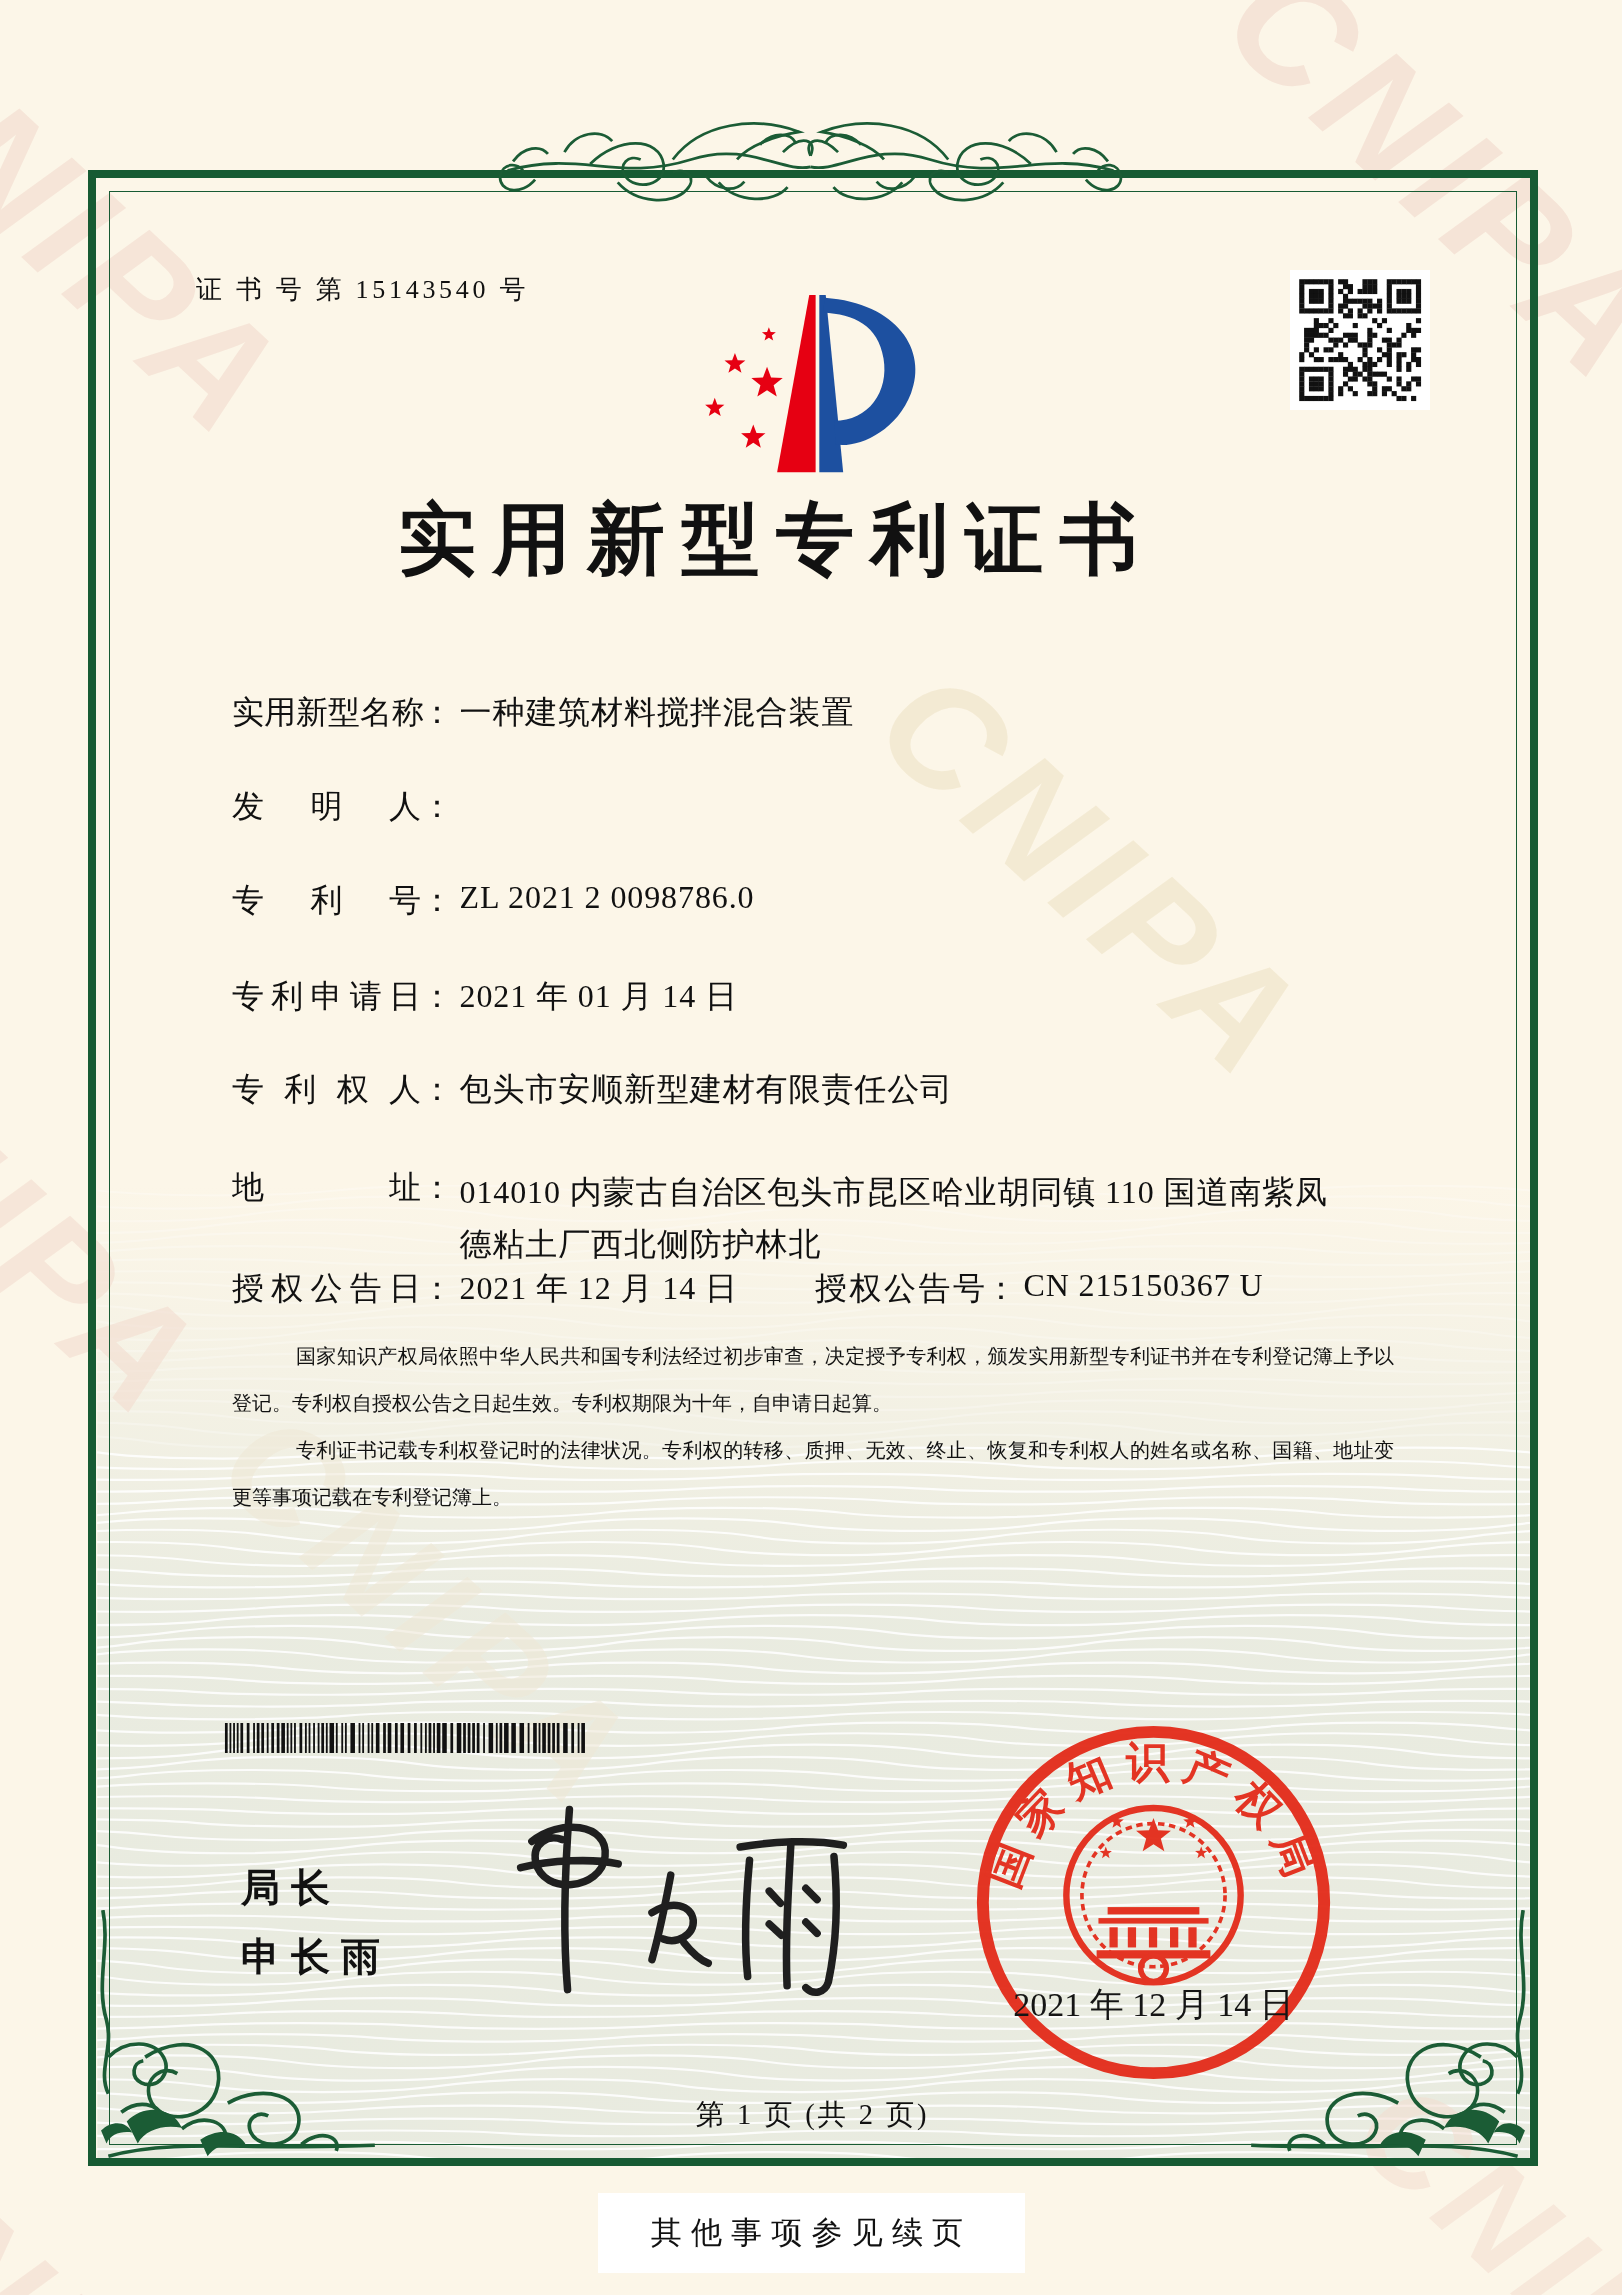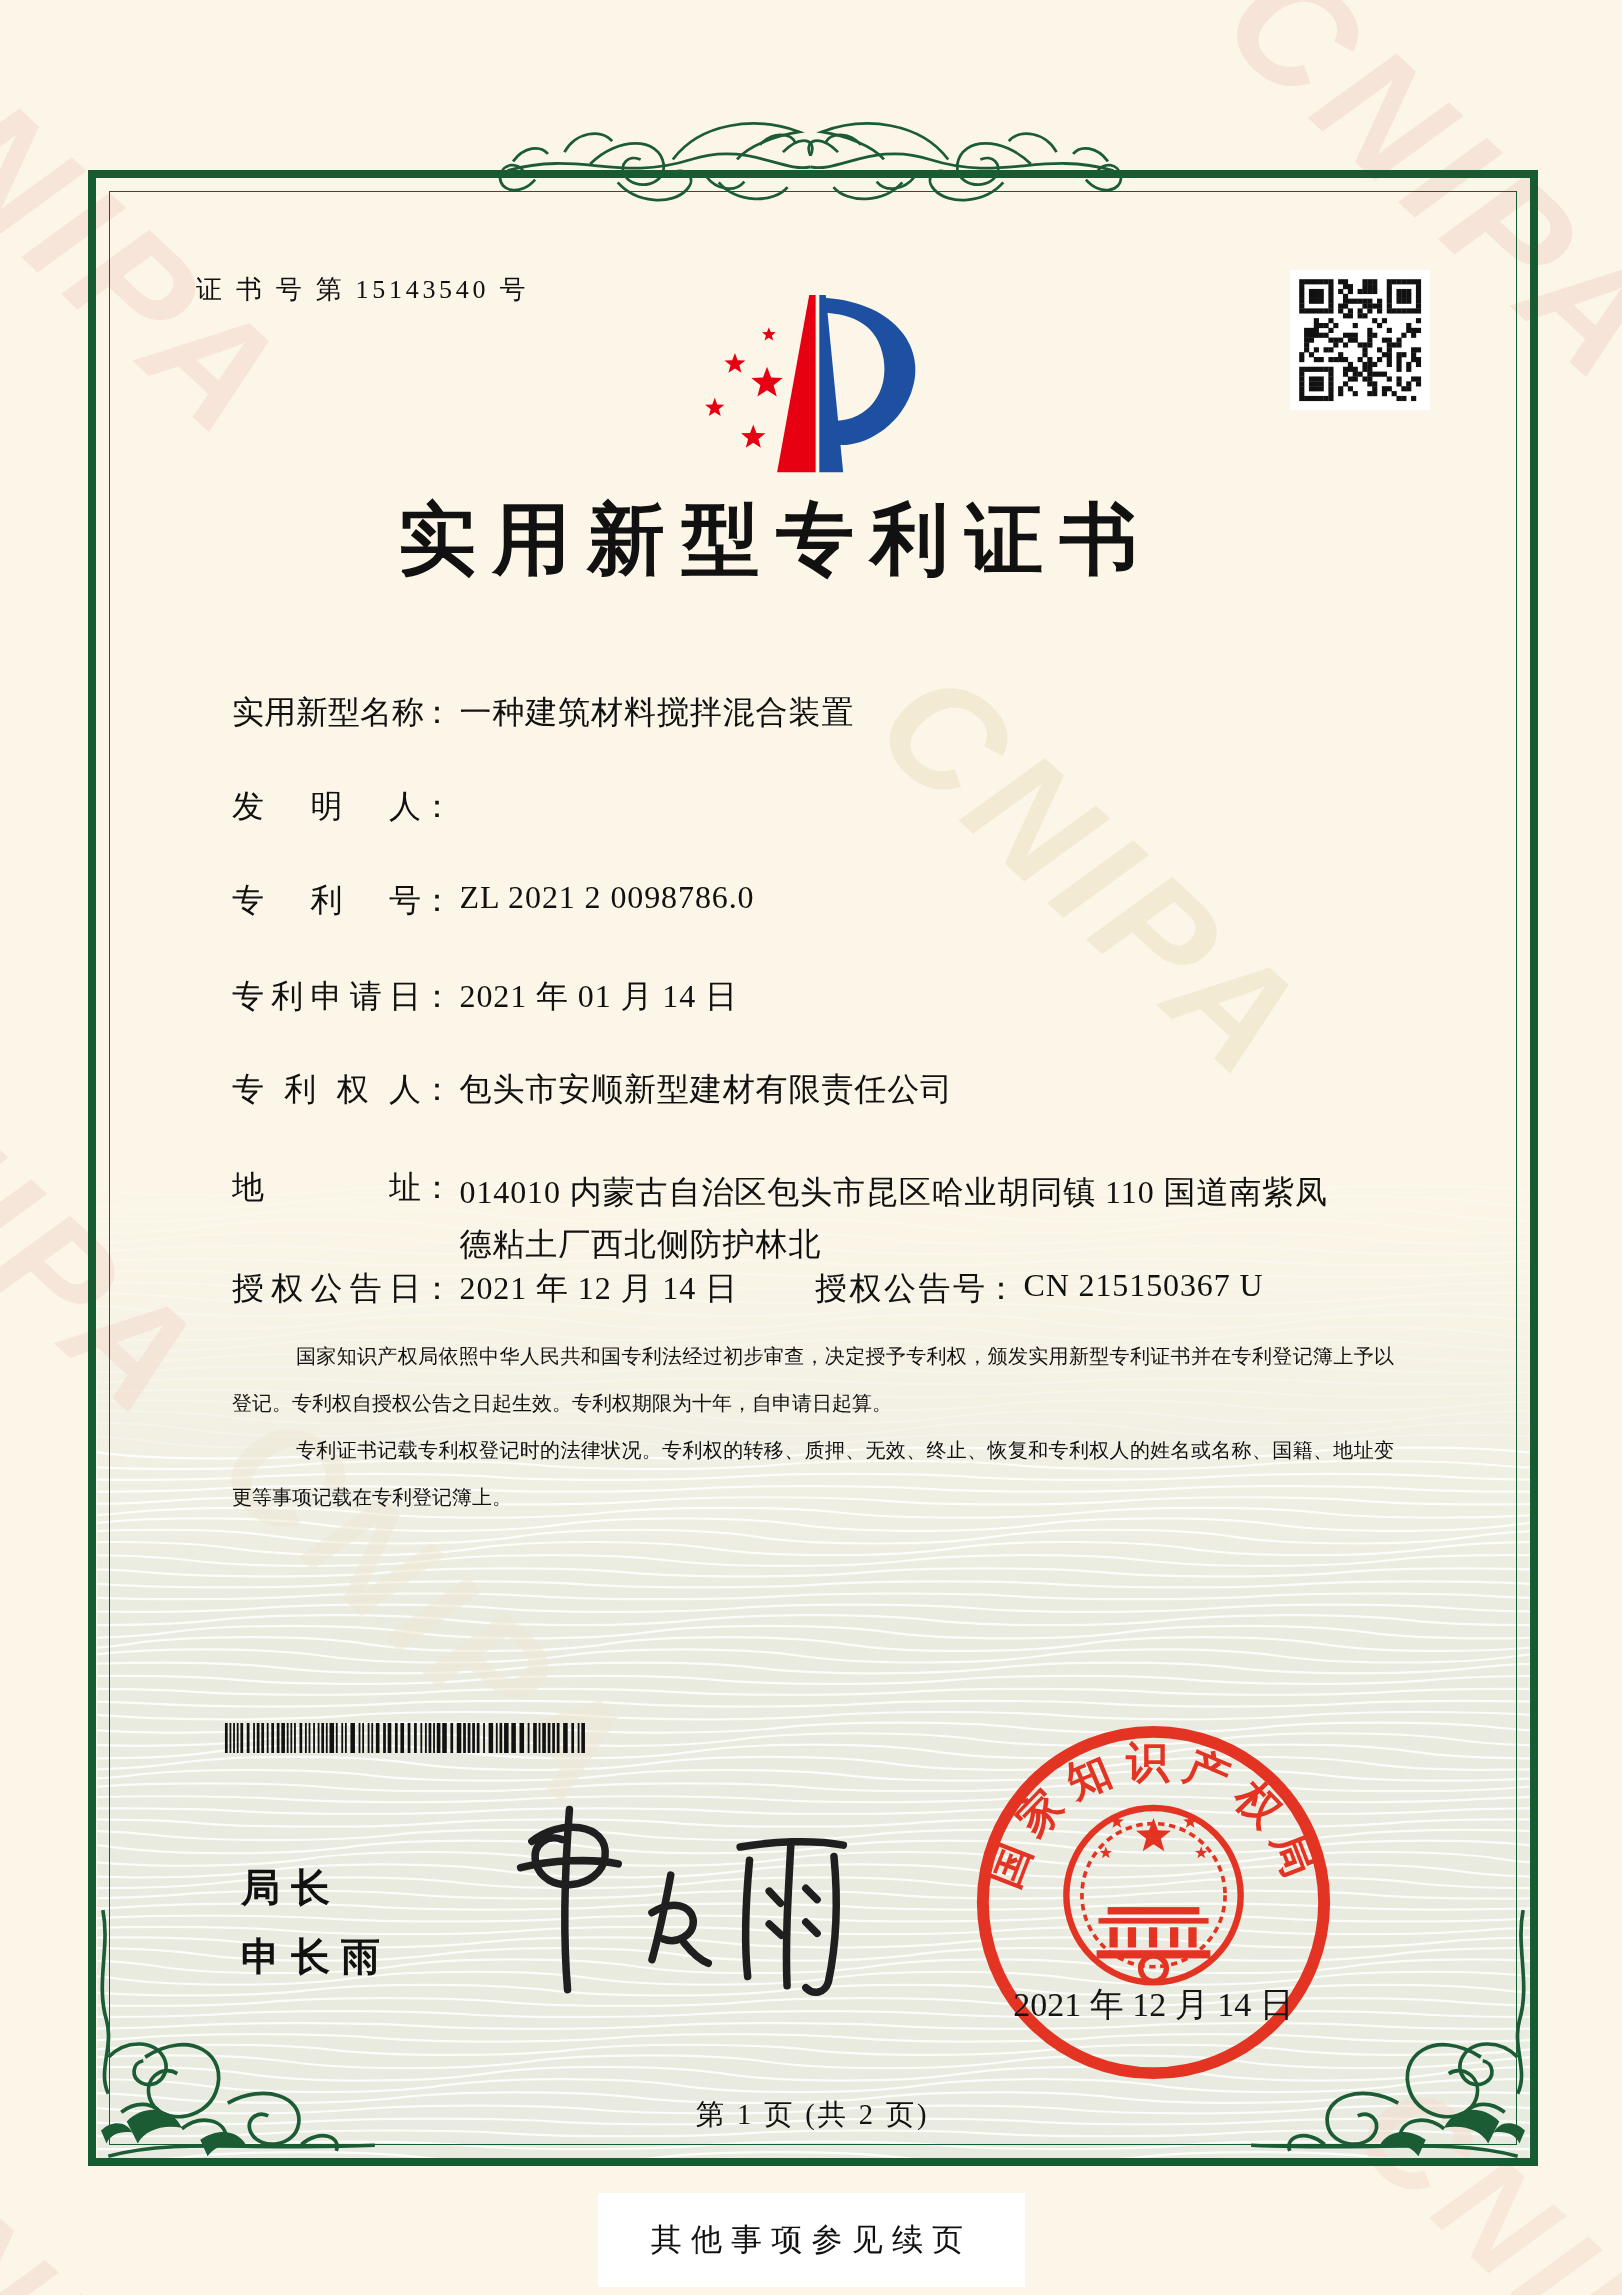--- a/index.html
+++ b/index.html
@@ -43,21 +43,21 @@
     letter-spacing:11px; font-family:"Liberation Sans","DejaVu Sans",sans-serif; z-index:4;}
   .signer-name{position:absolute; left:241px; top:1930px; font-size:39px; font-weight:bold;
     letter-spacing:11px; font-family:"Liberation Sans","DejaVu Sans",sans-serif; z-index:4;}
   .signature{position:absolute; left:503px; top:1802px; z-index:4;}
   .seal{position:absolute; left:970px; top:1719px; width:367px; height:367px; z-index:4; opacity:.95;}
   .seal-date{position:absolute; left:988px; top:1982px; width:331px; text-align:center;
     font-size:34px; color:#151515; z-index:5;}
   .page-footer{position:absolute; left:0; top:2096px; width:1625px; text-align:center;
     font-size:28.5px; letter-spacing:2.8px; z-index:4;}
   .cont-note{position:absolute; left:0; top:2193px; width:1623px; text-align:center; z-index:4;}
-  .cont-note span{display:inline-block; background:#ffffff; padding:26px 53px;
+  .cont-note span{display:inline-block; background:#ffffff; padding:19px 53px;
     font-size:31px; letter-spacing:9.2px;}
 </style>
 </head>
 <body>
 
 <div class="page">
 
   <div id="wm-layer">
       <div class="wm" style="left: -64px; top: -18.4px; font-size: 156px; color: rgb(243, 221, 208); opacity: 0.65;">CNIPA</div>
       <div class="wm" style="left: 1313px; top: -73px; font-size: 156px; color: rgb(243, 221, 208); opacity: 0.7;">CNIPA</div>

